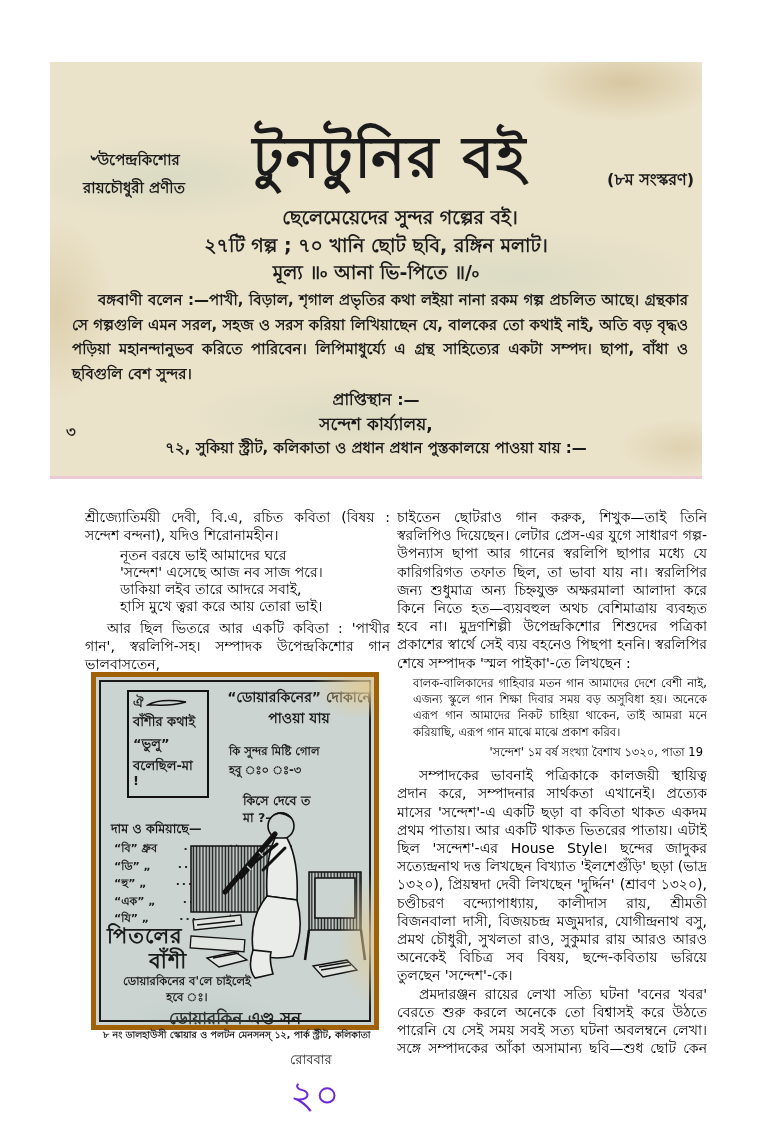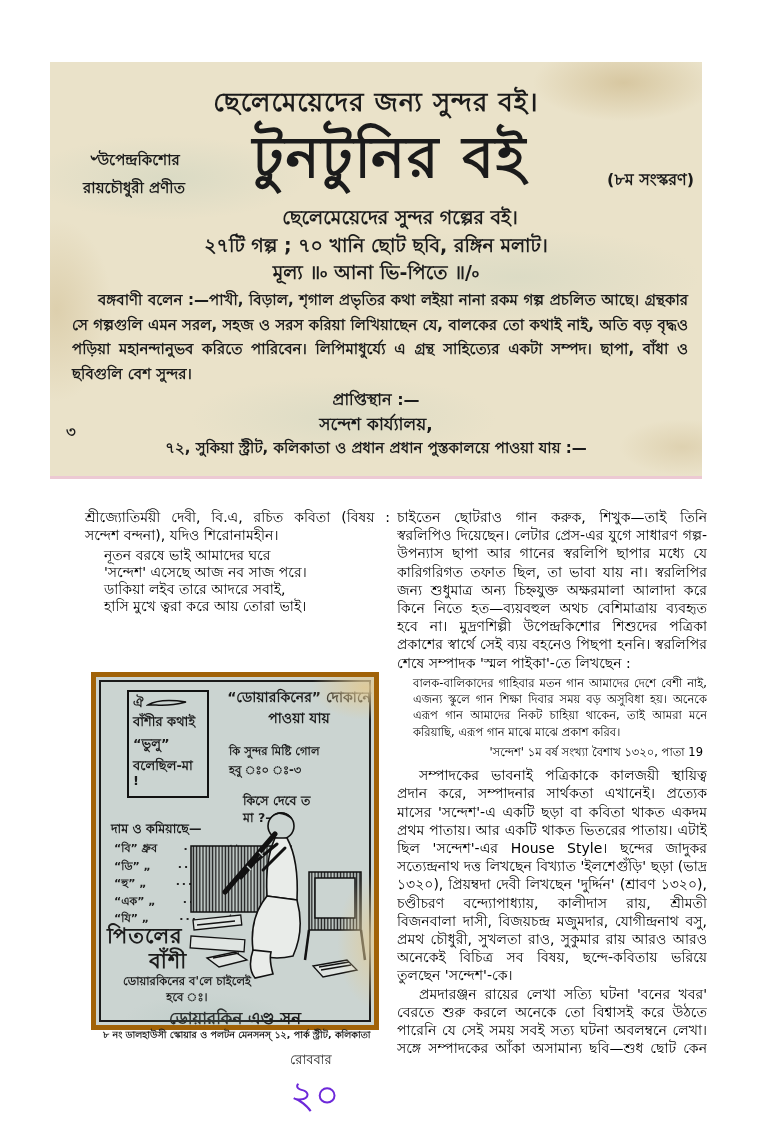--- a/index.html
+++ b/index.html
@@ -41,21 +41,21 @@
   .ad-where   { top:325px; left:0; right:0; text-align:center; font-size:16px; font-weight:700; }
   .ad-office  { top:349px; left:0; right:0; text-align:center; font-size:17px; font-weight:700; }
   .ad-margin-num { top:358px; left:16px; font-size:15px; font-weight:700; }
   .ad-address { top:374px; left:0; right:0; text-align:center; font-size:15px; font-weight:700; }
 
   
   .col { position:absolute; top:508px; width:305px; font-size:14px; line-height:18.2px; color:#000000; }
   .col-left  { left:85px; }
   .col-right { left:397px; width:310px; height:545px; overflow:hidden; text-align:justify; }
   .col p { text-align:justify; }
-  .poem { margin:3px 0 4px 19px; line-height:16.8px; }
+  .poem { margin:3px 0 4px 35px; line-height:16.8px; }
   .poem span { display:block; }
   .indent { text-indent:22px; }
   .small-quote { margin:3px 0 2px 16px; font-size:11.5px; line-height:16.3px; text-align:justify; }
   .citation { font-size:11.5px; text-align:right; margin:3px 4px 5px 0; }
 
   
   .flute-ad {
     position:absolute; left:91px; top:672px; width:288px; height:358px;
     background-color:#cbd4d1;
     border:5px solid #a16207;
@@ -93,21 +93,20 @@
 
   
   .footer { position:absolute; left:290px; top:1050px; width:170px; text-align:left; }
   .footer-day { font-size:13px; color:#222; }
   .footer-page { font-size:38px; color:#6d28d9; line-height:30px; margin-top:9px; font-family:"DejaVu Serif", serif; }
 </style>
 </head>
 <body>
 
 <div class="top-ad">
-  <div class="txt ad-heading">ছেলেমেয়েদের জন্য সুন্দর বই।</div>
   <div class="txt ad-author">
     <span>৺উপেন্দ্রকিশোর</span><br>
     <span>রায়চৌধুরী প্রণীত</span>
   </div>
   <div class="txt ad-title">টুনটুনির বই</div>
   <div class="txt ad-edition">(৮ম সংস্করণ)</div>
   <div class="txt ad-subtitle">ছেলেমেয়েদের সুন্দর গল্পের বই।</div>
   <div class="txt ad-detail">২৭টি গল্প ; ৭০ খানি ছোট ছবি, রঙ্গিন মলাট।</div>
   <div class="txt ad-price">মূল্য ॥৹ আনা ভি-পিতে ॥/৹</div>
   <div class="ad-review">বঙ্গবাণী বলেন :—পাখী, বিড়াল, শৃগাল প্রভৃতির কথা লইয়া নানা রকম গল্প প্রচলিত আছে। গ্রন্থকার সে গল্পগুলি এমন সরল, সহজ ও সরস করিয়া লিখিয়াছেন যে, বালকের তো কথাই নাই, অতি বড় বৃদ্ধও পড়িয়া মহানন্দানুভব করিতে পারিবেন। লিপিমাধুর্য্যে এ গ্রন্থ সাহিত্যের একটা সম্পদ। ছাপা, বাঁধা ও ছবিগুলি বেশ সুন্দর।</div>
@@ -118,20 +117,21 @@
 </div>
 
 <div class="col col-left">
   <p>শ্রীজ্যোতির্ময়ী দেবী, বি.এ, রচিত কবিতা (বিষয় : সন্দেশ বন্দনা), যদিও শিরোনামহীন।</p>
   <div class="poem">
     <span>নূতন বরষে ভাই আমাদের ঘরে</span>
     <span>'সন্দেশ' এসেছে আজ নব সাজ পরে।</span>
     <span>ডাকিয়া লইব তারে আদরে সবাই,</span>
     <span>হাসি মুখে ত্বরা করে আয় তোরা ভাই।</span>
   </div>
+  <p class="indent">আর ছিল ভিতরে আর একটি কবিতা : 'পাখীর গান', স্বরলিপি-সহ। সম্পাদক উপেন্দ্রকিশোর গান ভালবাসতেন,</p>
 </div>
 
 <div class="flute-ad">
   <div class="flute-inner">
 
     <div class="abs speech-box">
       <div class="speech-top">
         <span>ঐ</span>
         <svg width="42" height="12" viewBox="0 0 42 12">
           <path d="M2 8 Q14 1 40 5 Q24 9 10 8 Z" fill="none" stroke="#111" stroke-width="1.6"></path>

